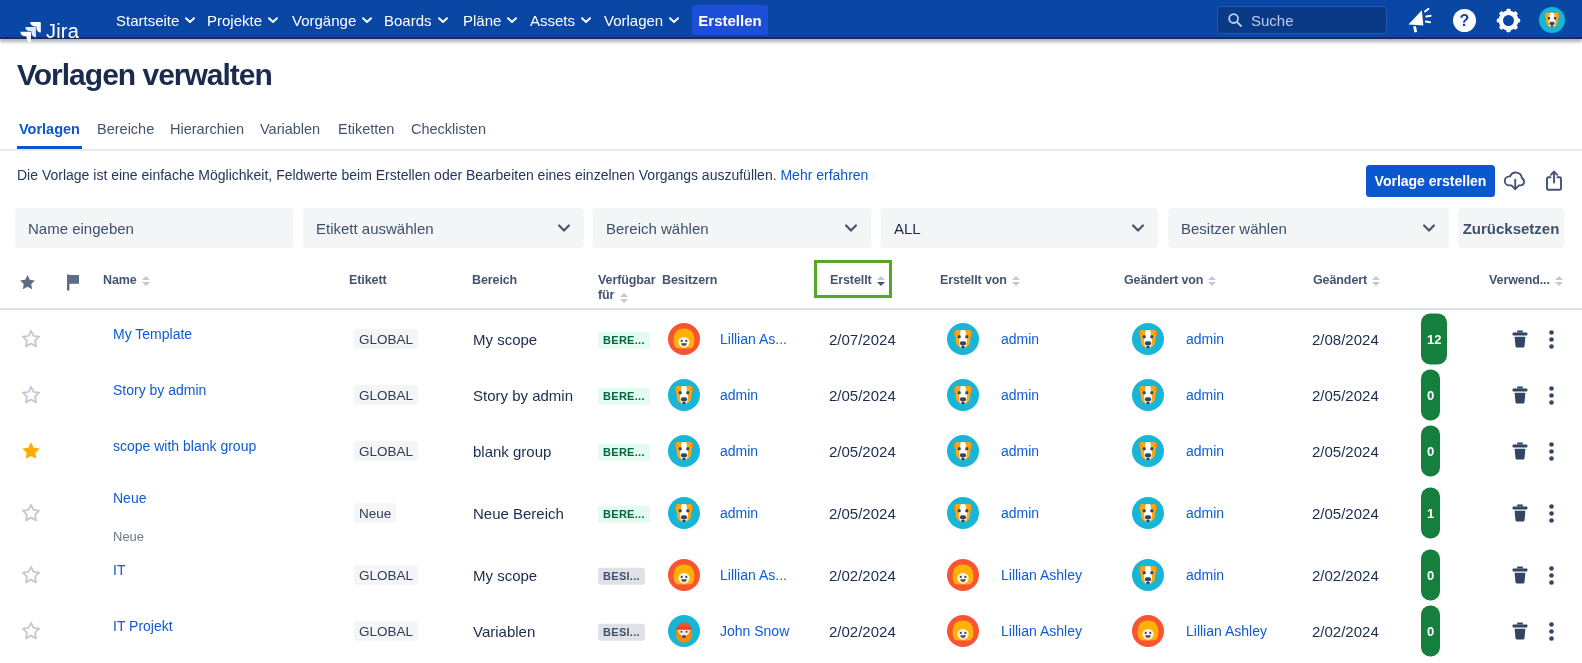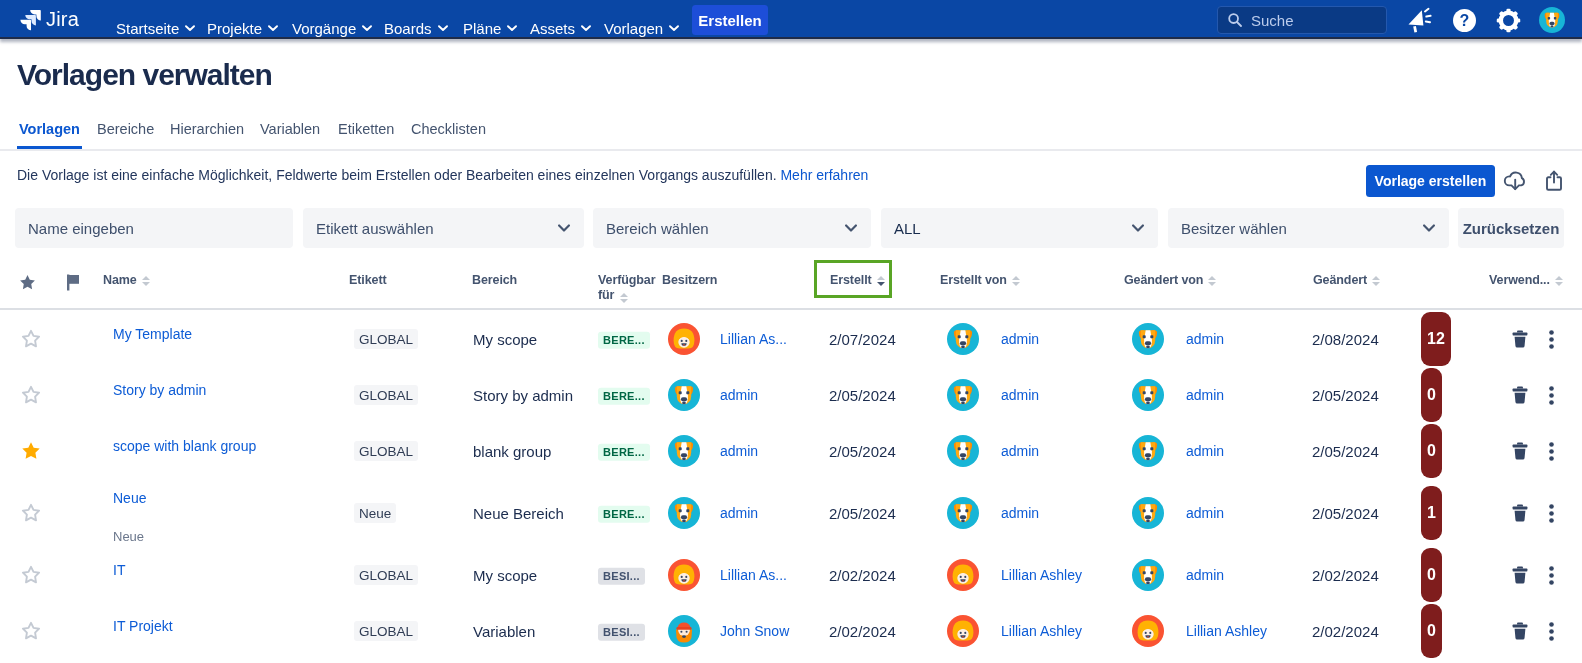--- a/index.html
+++ b/index.html
@@ -4,23 +4,23 @@
 <title>Vorlagen verwalten</title>
 <style>
 *{margin:0;padding:0;box-sizing:border-box}
 html,body{width:1582px;height:663px;overflow:hidden;background:#fff;
  font-family:"Liberation Sans",sans-serif;color:#172B4D;}
 .page{position:relative;width:1582px;height:663px}
 a{text-decoration:none}
 
 .nav{position:absolute;left:0;top:0;width:1582px;height:39px;background:#0A47A5;
  border-bottom:2px solid #1E2B49;box-shadow:0 3px 3px rgba(30,43,77,.35)}
-.nav .logo{position:absolute;left:20px;top:8px;display:flex;align-items:center}
+.nav .logo{position:absolute;left:20px;top:20px;display:flex;align-items:center}
 .nav .logo span{color:#fff;font-size:20px;font-weight:500;margin-left:4px;letter-spacing:.2px}
-.nitem{position:absolute;top:8px;height:40px;display:flex;align-items:center;color:#fff;
+.nitem{position:absolute;top:0;height:40px;display:flex;align-items:center;color:#fff;
  font-size:15px;font-weight:500}
 .nitem svg{margin-left:6px}
 .createbtn{position:absolute;left:692px;top:5px;width:76px;height:30px;background:#1d4ed8;
  border-radius:3.5px;color:#fff;font-size:15px;font-weight:700;display:flex;
  align-items:center;justify-content:center}
 .search{position:absolute;left:1217px;top:6px;width:170px;height:28px;background:#0A3A85;
  border:1px solid #2458AE;border-radius:4px;display:flex;align-items:center;color:#BCCCEC;font-size:15px}
 .search svg{margin:0 9px 0 10px}
 .navicon{position:absolute;top:0;height:40px;display:flex;align-items:center;justify-content:center}
 
@@ -57,22 +57,22 @@
 .cname{top:calc(50% - 5px)}
 .cstar{top:calc(50% + 2px)}
 .lnk{color:#0D5CD6;font-weight:400;font-size:14px}
 .txt{font-size:15px;color:#1B2C4E}
 .tag{display:inline-block;background:#F4F5F7;border-radius:3px;color:#303D55;font-size:13.5px;
  padding:2.5px 5px}
 .mini{display:inline-block;border-radius:3px;font-size:11px;font-weight:700;letter-spacing:.3px;
  padding:2.5px 5px}
 .mini.grn{background:#E3FCEF;color:#006644}
 .mini.gry{background:#DFE1E6;color:#42526E}
-.badge{display:inline-block;min-width:17px;text-align:center;background:#7f1d1d;color:#fff;
- font-size:16px;font-weight:700;border-radius:9px;padding:18px 6px}
+.badge{display:inline-block;min-width:17px;text-align:center;background:#15803d;color:#fff;
+ font-size:13px;font-weight:700;border-radius:9px;padding:18px 6px}
 .cstar{left:21px}.cname{left:113px}.cetk{left:354px}.cber{left:473px}.cverf{left:598px}
 .cav1{left:668px;height:32px}.cbn{left:720px}.cd1{left:829px}
 .cav2{left:947px;height:32px}.cn2{left:1001px}
 .cav3{left:1132px;height:32px}.cn3{left:1186px}
 .cd2{left:1312px}.cbdg{left:1421px}.ctr{left:1512px;height:18px}.cdt{left:1549px;height:18px}
 .ndesc{position:absolute;left:113px;top:44px;font-size:13px;color:#6B778C}
 </style>
 </head>
 <body>
 <div class="page">

